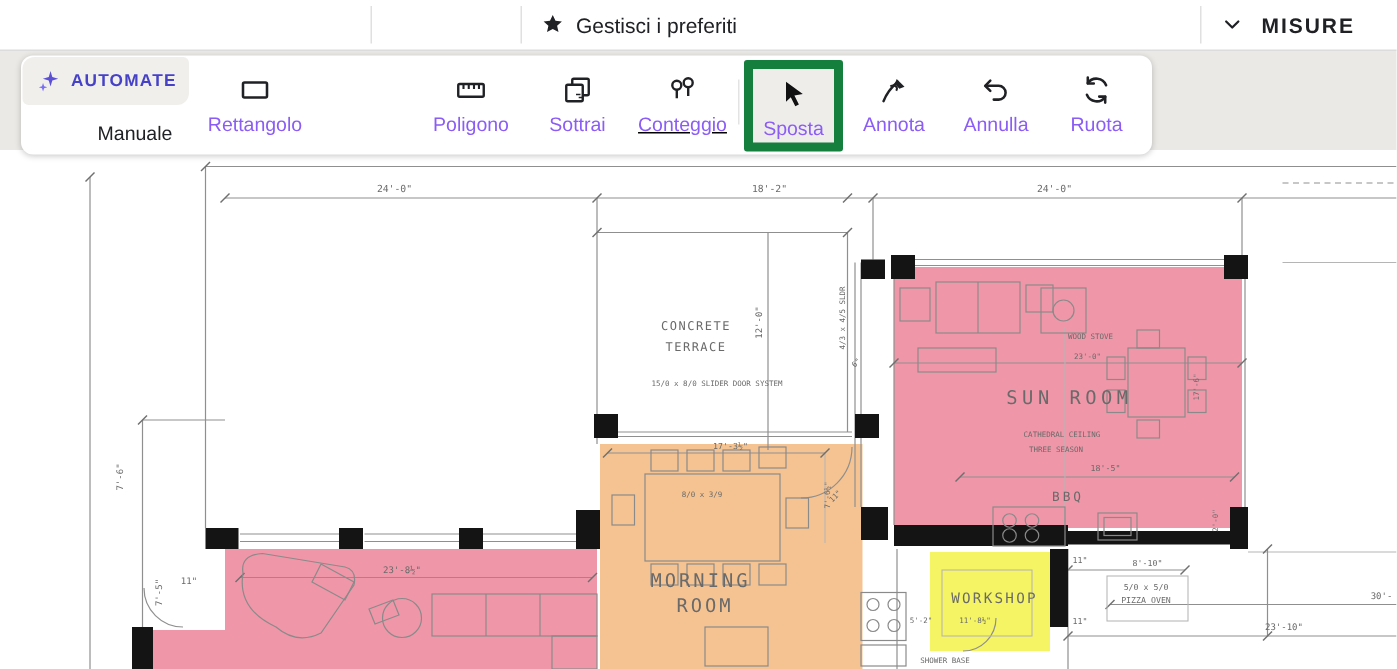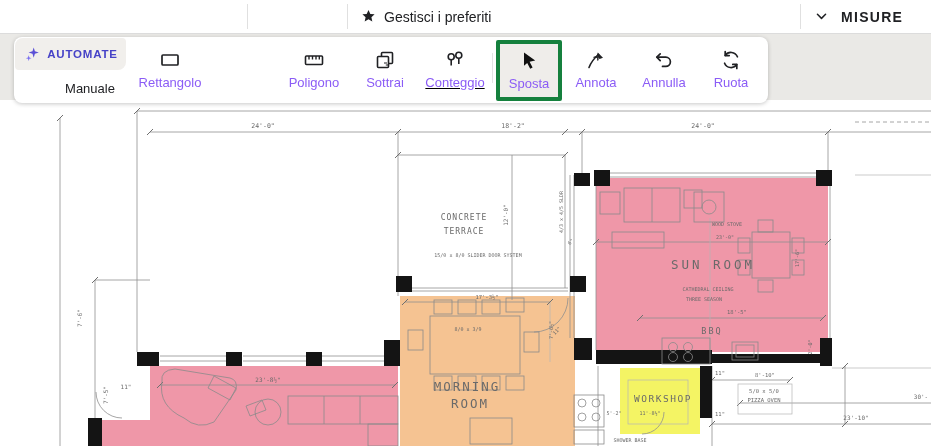--- a/index.html
+++ b/index.html
@@ -16,21 +16,21 @@
     border-radius:8px;box-shadow:0 1px 4px rgba(0,0,0,.22);z-index:20;}
   .automate-block{position:absolute;left:1px;top:1px;width:111px;height:32px;background:#f1efec;
     border-radius:8px 4px 8px 4px;display:flex;align-items:center;justify-content:center;gap:5px;cursor:pointer;}
   .automate-label{font-size:11.5px;font-weight:700;letter-spacing:.8px;color:#4642c7;}
   .manuale{position:absolute;left:0;top:44px;width:112px;text-align:center;font-size:13px;
     font-weight:500;color:#202124;cursor:pointer;margin-left:20px;}
   .tool{position:absolute;top:4px;width:64px;height:58px;display:flex;flex-direction:column;
     align-items:center;cursor:pointer;box-sizing:border-box;}
   .tool svg{margin-top:7px;}
   .tool .lbl{margin-top:3px;font-size:13px;color:#8b5cf6;white-space:nowrap;}
-  .tool.selected{top:3px;height:61px;width:66px;border:4px solid #15803d;background:#efedea;border-radius:2px;}
+  .tool.selected{top:3px;height:61px;width:66px;border:6px solid #15803d;background:#efedea;border-radius:2px;}
   .tool.selected svg{margin-top:5px;}
   .tool-div{position:absolute;left:478px;top:16px;width:1px;height:30px;background:#e3e3e3;}
   svg text{font-family:"DejaVu Sans Mono",monospace;fill:#6a6a6a;}
   .plan-line{stroke:#8f8f8f;stroke-width:.8;fill:none;}
   .plan-faint{stroke:#b5b5b5;stroke-width:.7;fill:none;}
   .furn{stroke:#8a8a8a;stroke-width:.8;fill:none;}
   .wall{fill:#141414;}
   .tick{stroke:#6f6f6f;stroke-width:1;}
 </style>
 </head>

